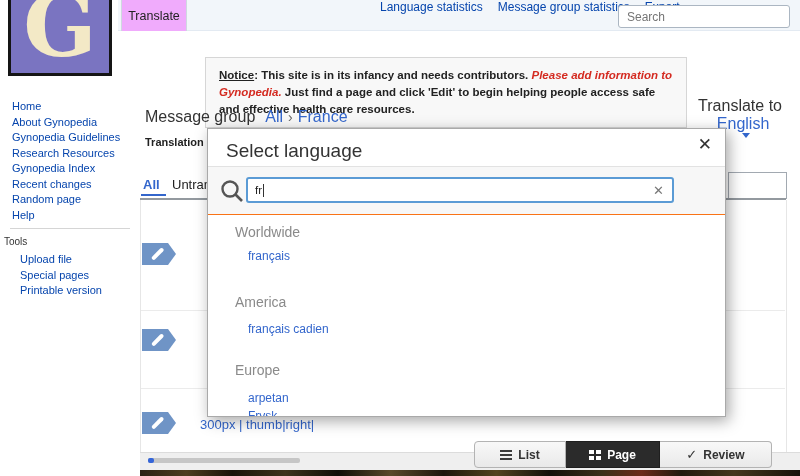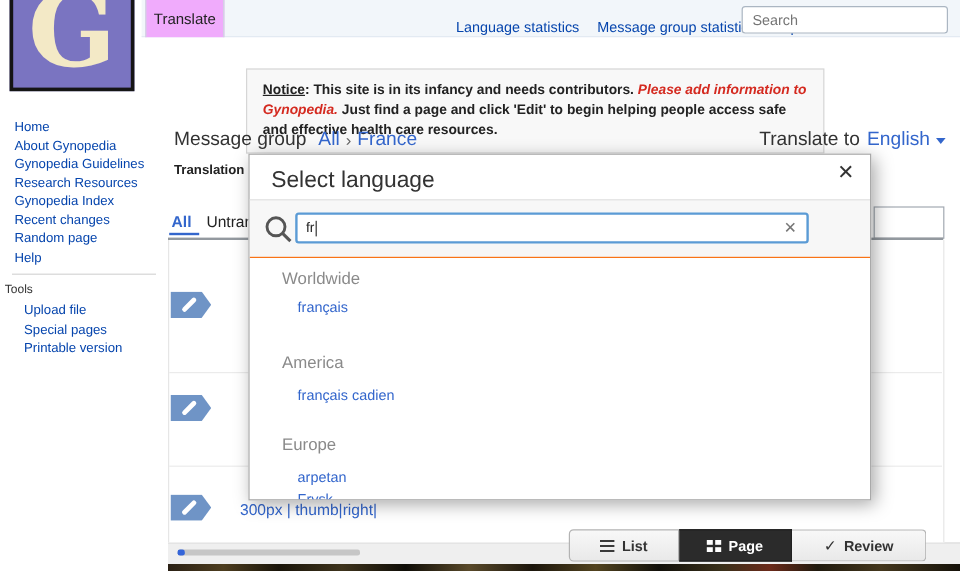--- a/index.html
+++ b/index.html
@@ -18,40 +18,40 @@
   .side-sep{left:10px;top:228px;width:120px;height:0;border-top:1px solid #d5d5d5;}
   .tools-label{left:4px;top:236px;font-size:10px;color:#333;}
   .tools-nav{left:20px;top:252px;width:114px;font-size:11px;line-height:15.5px;}
   .tools-nav a{display:block;color:#0645ad;}
 
   
   .tab-strip{left:118px;top:0;width:682px;height:30px;background:#f2f6fa;border-bottom:1px solid #e3eaf2;}
   .tab-active{left:121px;top:0;width:64px;height:31px;background:#f0abfc;border-left:1px solid #cfd8e0;
               border-right:1px solid #cfd8e0;display:flex;align-items:center;justify-content:center;
               font-size:12.5px;color:#222;}
-  .hdr-links{left:380px;top:0;height:30px;display:flex;align-items:flex-end;gap:15px;font-size:12px;}
+  .hdr-links{left:380px;top:0;height:30px;display:flex;align-items:flex-start;gap:15px;font-size:12px;}
   .hdr-links a{color:#0645ad;}
   .hdr-search{left:618px;top:5px;width:170px;height:21px;background:#fff;border:1px solid #abb6c2;
               border-radius:3px;display:flex;align-items:center;}
   .hdr-search input{border:0;outline:0;flex:1;margin-left:6px;font-size:12px;color:#333;
                     font-family:"Liberation Sans",sans-serif;background:transparent;}
   .hdr-search svg{margin-right:5px;}
 
   
   .notice{left:205px;top:57px;width:454px;background:#f8f8f8;border:1px solid #d6d6d6;
           padding:9px 13px;font-size:11.5px;font-weight:bold;line-height:17px;color:#222;}
   .notice .nlabel{text-decoration:underline;}
   .notice .nred{color:#d42a20;font-style:italic;}
 
   
   .mg-row{left:145px;top:106px;width:643px;height:22px;display:flex;align-items:center;font-size:16px;}
   .mg-row .lbl{color:#333;margin-right:10px;}
   .mg-row a{color:#36c;}
   .mg-sep{color:#666;margin:0 5px;font-size:14px;}
-  .tr-to{margin-left:auto;display:flex;align-items:center;}
+  .tr-to{margin-left:auto;display:flex;align-items:center;flex-direction:column;}
   .tr-to .lbl2{color:#333;margin-right:6px;}
   .caret-down{width:0;height:0;border-left:4px solid transparent;border-right:4px solid transparent;
               border-top:5px solid #36c;margin-left:5px;}
 
   
   .bg{z-index:1;}
   .translations-label{left:145px;top:136px;font-size:11px;font-weight:bold;color:#222;}
   .bg-tab-all{left:143px;top:177px;font-size:13px;font-weight:bold;color:#36c;}
   .bg-tab-all-underline{left:141px;top:194px;width:25px;height:2px;background:#36c;}
   .bg-tab-untranslated{left:172px;top:177px;font-size:13px;color:#222;white-space:nowrap;}

